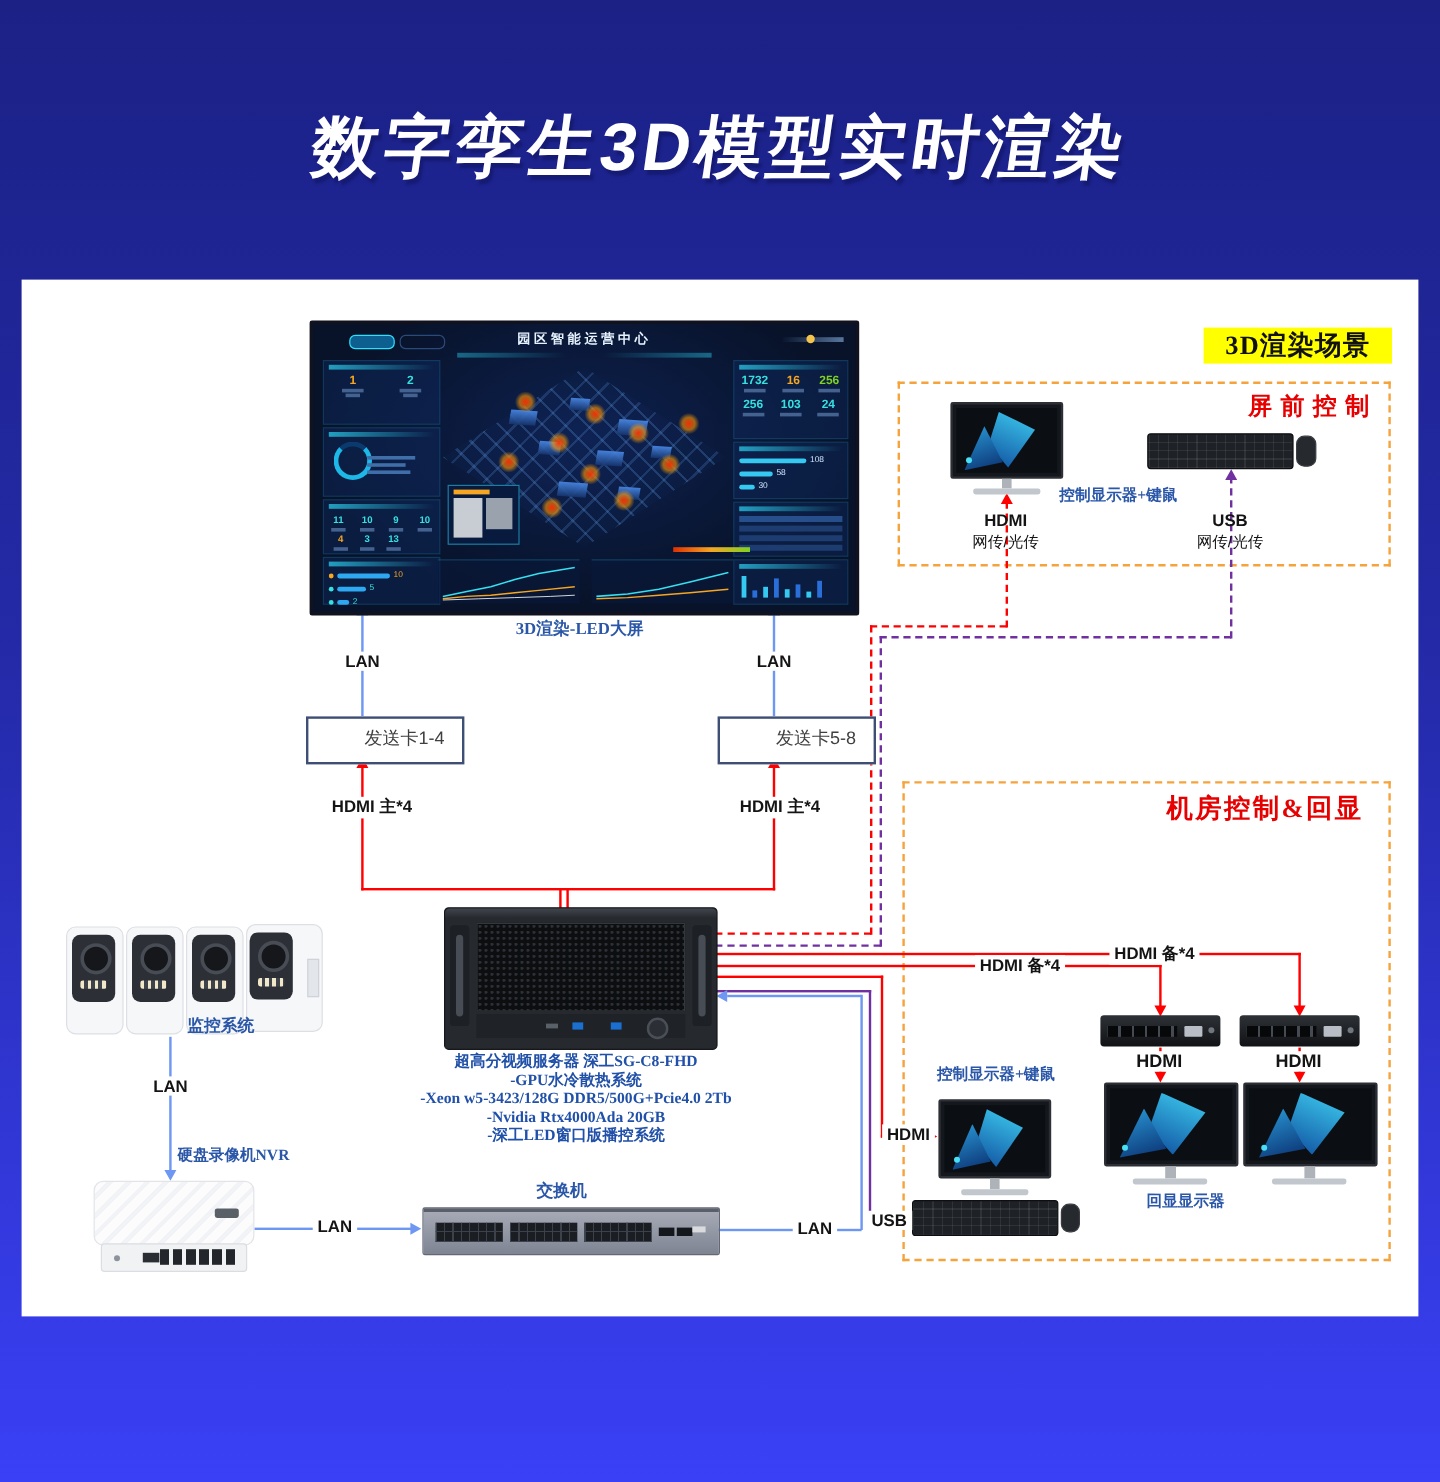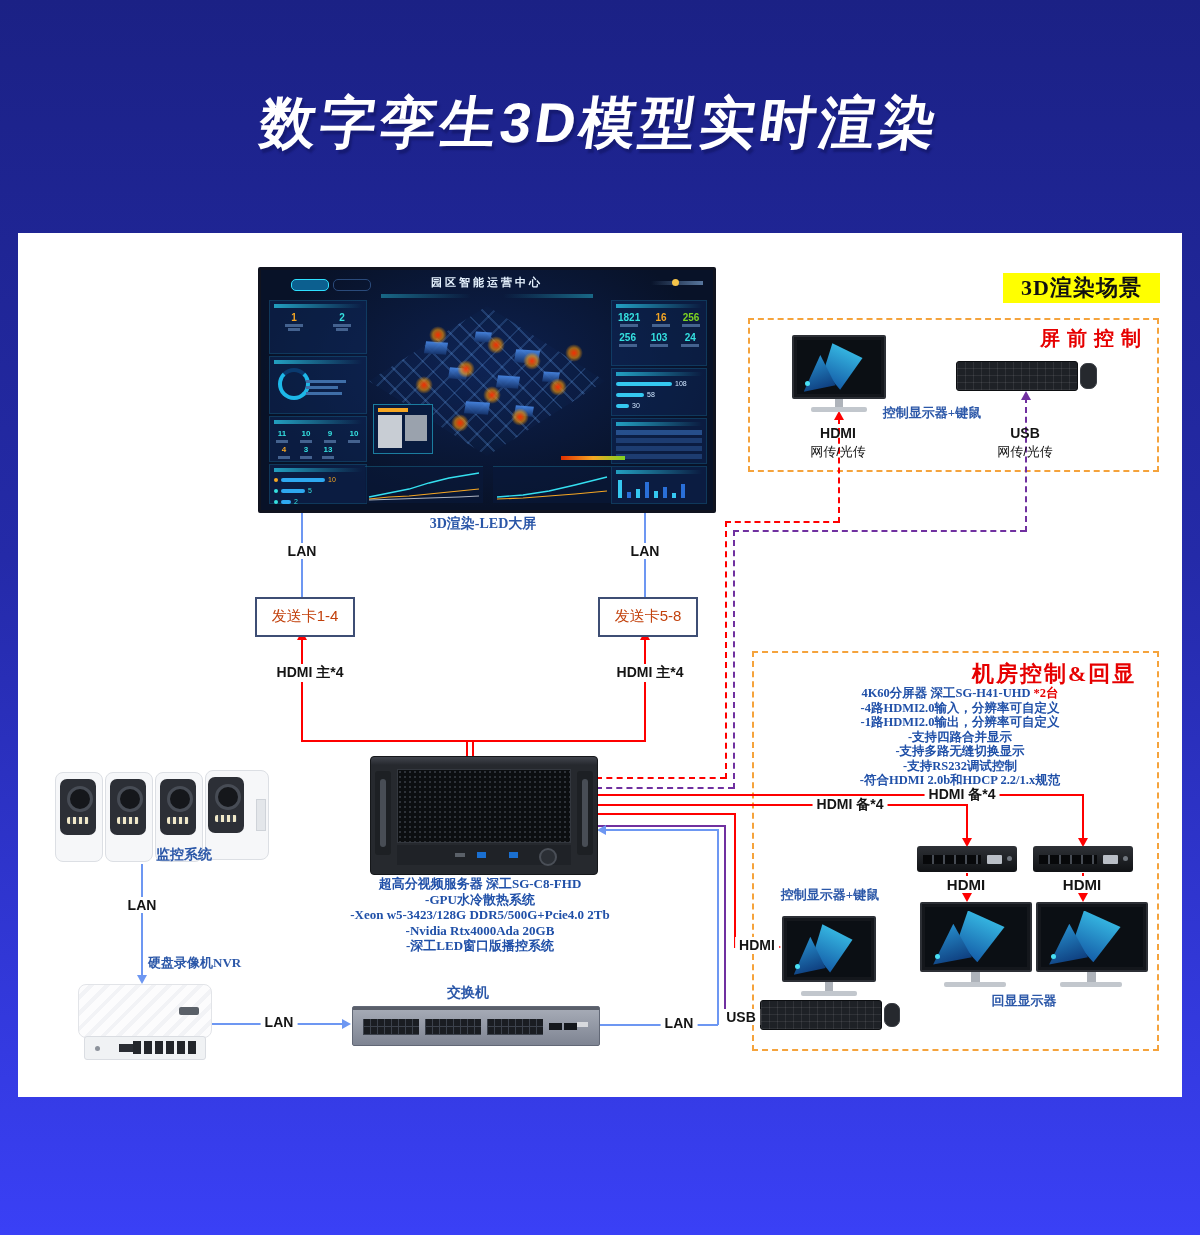--- a/index.html
+++ b/index.html
@@ -23,21 +23,21 @@
   
   .tag{position:absolute;transform:translateX(-50%);background:#fff;padding:0 4px;font-size:14px;font-weight:600;
     color:#141414;white-space:nowrap;z-index:30;}
   .cap{position:absolute;transform:translateX(-50%);font:bold 14px "Liberation Serif",serif;color:#2b57a8;white-space:nowrap;z-index:30;}
   .capl{position:absolute;font:bold 14px "Liberation Serif",serif;color:#2b57a8;white-space:nowrap;z-index:30;}
   .box-dash{position:absolute;border:2px dashed #f5a33c;z-index:8;}
   .red-tag{position:absolute;color:#e60000;font-weight:bold;font-family:"Liberation Serif",serif;z-index:30;white-space:nowrap;}
   .scene-tag{position:absolute;left:1003px;top:273px;width:157px;height:30px;background:#ffff00;color:#111;
     font:bold 22px/30px "Liberation Serif",serif;text-align:center;z-index:30;letter-spacing:1px;}
   .sender{position:absolute;width:96px;height:36px;border:2px solid #3e4e74;background:#fff;font-size:15px;
-    color:#c2410c;text-align:center;line-height:34px;z-index:20;}
+    color:#404040;text-align:center;line-height:34px;z-index:20;padding-left:32px;}
   .specs{position:absolute;text-align:center;font:bold 13px/15.5px "Liberation Serif",serif;color:#2050a8;z-index:20;white-space:nowrap;}
   .specs2{position:absolute;text-align:center;font:bold 12.5px/14.5px "Liberation Serif",serif;color:#2050a8;z-index:20;white-space:nowrap;}
   .qty-red{color:#e60000;}
   
   .mon{position:absolute;z-index:20;}
   .scr{position:absolute;left:0;top:0;background:#14171c;border:2px solid #2c2f35;border-radius:2px;}
   .neck{position:absolute;background:#aeb3ba;}
   .base{position:absolute;background:#c2c7cd;border-radius:2px;}
   .art{position:absolute;inset:3px;background:#0b0f14;overflow:hidden;}
   .sh1{position:absolute;left:32%;top:6%;width:46%;height:86%;background:linear-gradient(205deg,#3fd0f2,#0f4e9e);
@@ -324,21 +324,21 @@
           <span class="bdot" style="background:#35e0e0"></span>
           <span class="bbar" style="width:10px"></span>
           <span class="bval n-cy">2</span>
         </div>
     </div>
 
     <div class="d-p" style="left:350px;top:30px;width:94px;height:64px">
       <div class="d-pt"></div>
       <div class="numrow">
         <div class="ncell">
-            <div class="nval n-cy">1821</div>
+            <div class="nval n-cy">1732</div>
             <div class="ncap"></div>
           </div>
         <div class="ncell">
             <div class="nval n-or">16</div>
             <div class="ncap"></div>
           </div>
         <div class="ncell">
             <div class="nval n-gr">256</div>
             <div class="ncap"></div>
           </div>
@@ -509,29 +509,20 @@
     <div class="base" style="left:19px;top:72px;width:56px;height:5px"></div>
   </div>
   <div class="kb" style="left:956px;top:361px;width:120px;height:28px"></div>
   <div class="ms" style="left:1080px;top:363px;width:15px;height:24px"></div>
   <div class="cap" style="left:932px;top:404px;font-size:13px">控制显示器+键鼠</div>
   <div class="tag" style="left:838px;top:425px;background:transparent">HDMI</div>
   <div class="tag" style="left:838px;top:443px;background:transparent;font-weight:400;font-size:13px">网传/光传</div>
   <div class="tag" style="left:1025px;top:425px;background:transparent">USB</div>
   <div class="tag" style="left:1025px;top:443px;background:transparent;font-weight:400;font-size:13px">网传/光传</div>
 
-  <div class="specs2" style="left:782px;top:686px;width:356px">
-    <div><span>4K60分屏器 深工SG-H41-UHD</span> <span class="qty-red">*2台</span></div>
-    <div>-4路HDMI2.0输入，分辨率可自定义</div>
-    <div>-1路HDMI2.0输出，分辨率可自定义</div>
-    <div>-支持四路合并显示</div>
-    <div>-支持多路无缝切换显示</div>
-    <div>-支持RS232调试控制</div>
-    <div>-符合HDMI 2.0b和HDCP 2.2/1.x规范</div>
-  </div>
   <div class="splitter" style="left:917px;top:846px">
     <div class="sp-ports"></div>
       <div class="sp-vga"></div>
       <div class="sp-jack"></div>
   </div>
   <div class="splitter" style="left:1033px;top:846px">
     <div class="sp-ports"></div>
       <div class="sp-vga"></div>
       <div class="sp-jack"></div>
   </div>
@@ -552,21 +543,21 @@
     <div class="scr" style="width:108px;height:66px">
         <div class="art">
           <div class="sh1"></div>
           <div class="sh2"></div>
           <div class="gdot"></div>
         </div>
       </div>
     <div class="neck" style="left:51px;top:70px;width:9px;height:10px"></div>
     <div class="base" style="left:24px;top:80px;width:62px;height:5px"></div>
   </div>
-  <div class="cap" style="left:1024px;top:992px;font-size:13px">回显显示器</div>
+  <div class="cap" style="left:988px;top:992px;font-size:13px">回显显示器</div>
   <div class="cap" style="left:830px;top:886px;font-size:13px">控制显示器+键鼠</div>
   <div class="mon" style="left:782px;top:916px;width:94px;height:84px">
     <div class="scr" style="width:90px;height:62px">
         <div class="art">
           <div class="sh1"></div>
           <div class="sh2"></div>
           <div class="gdot"></div>
         </div>
       </div>
     <div class="neck" style="left:43px;top:66px;width:8px;height:9px"></div>

